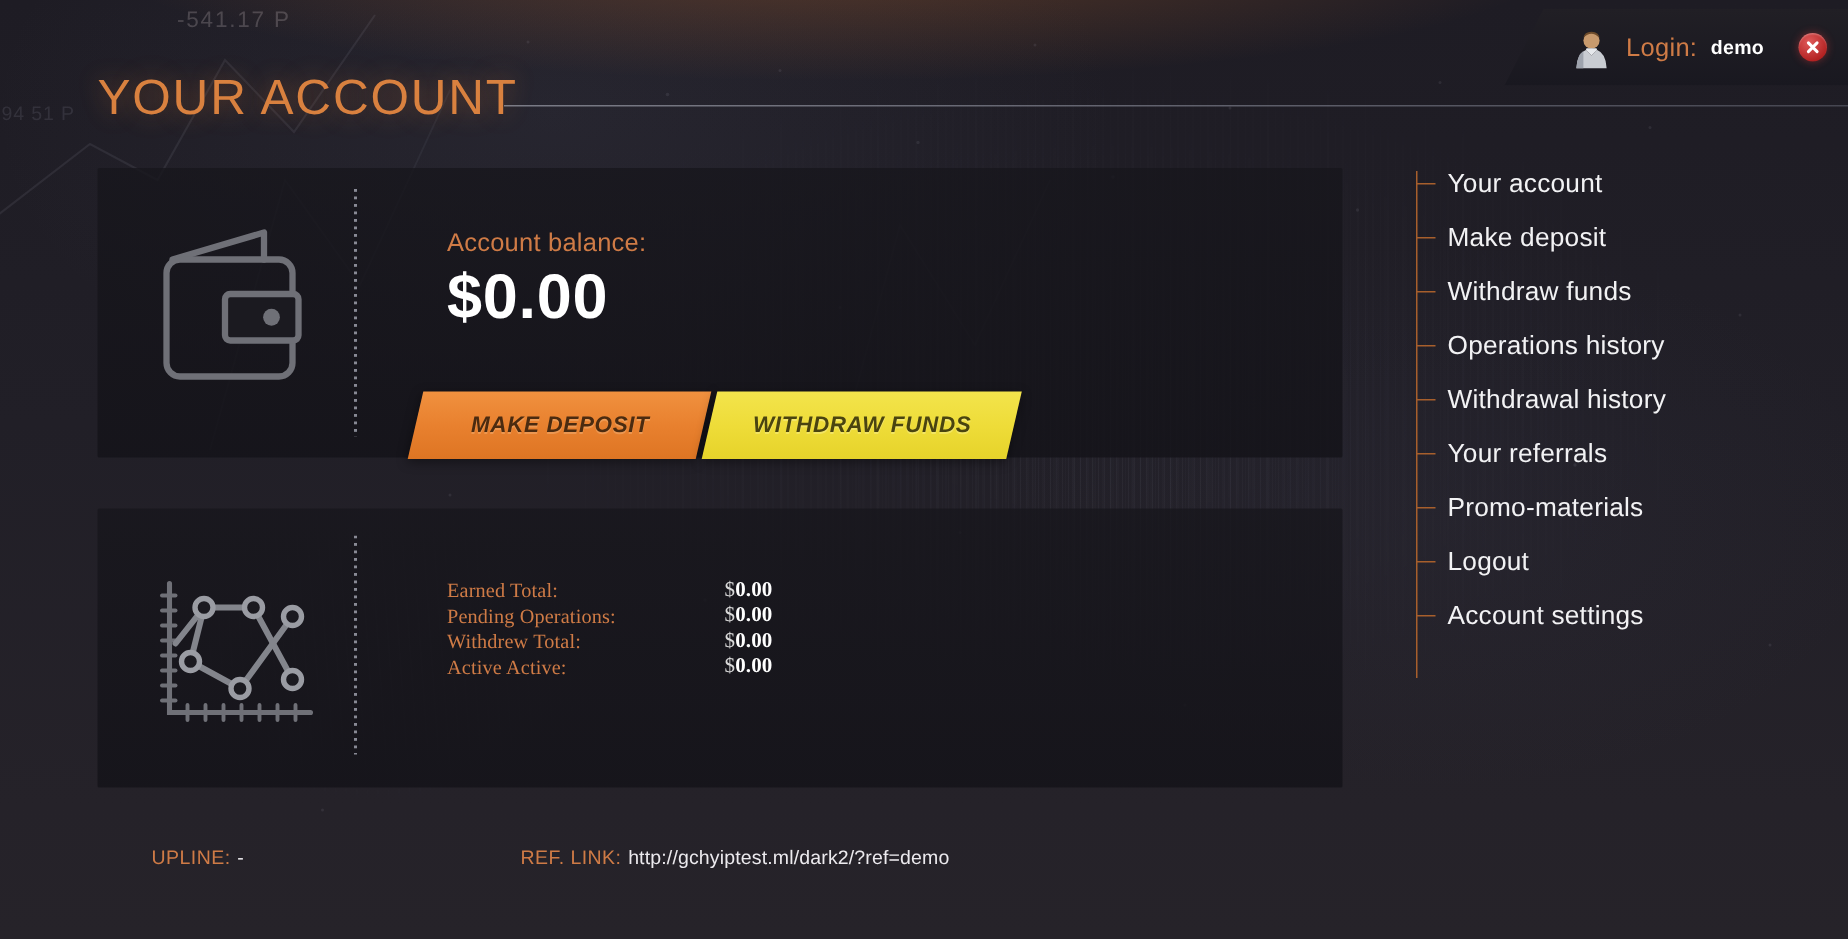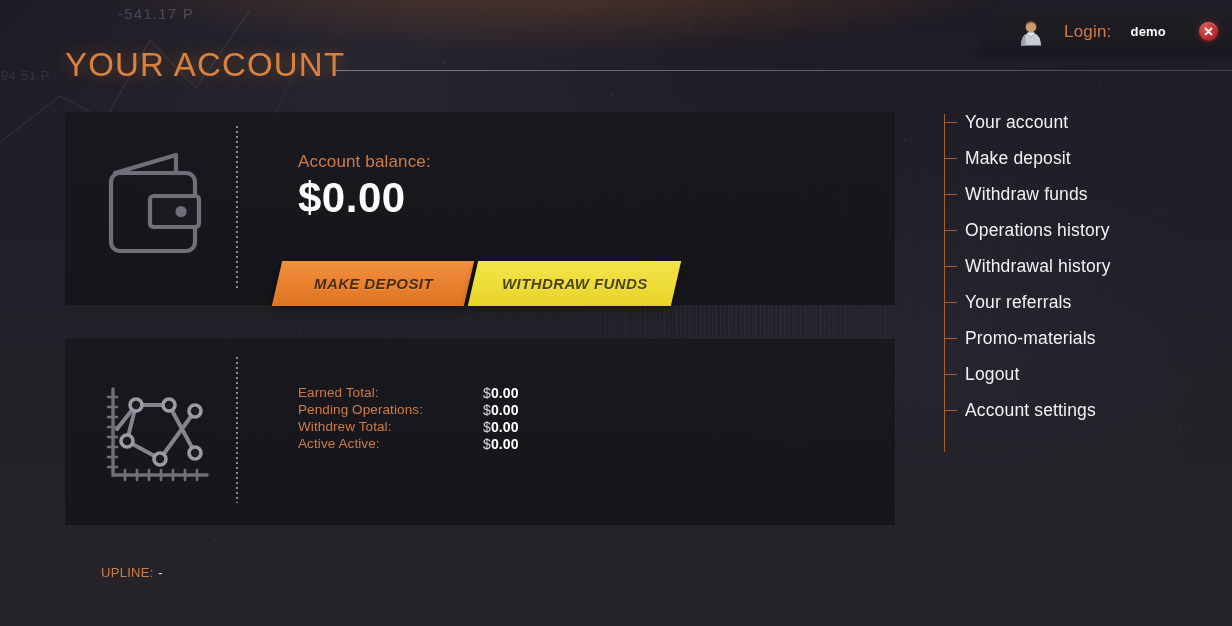--- a/index.html
+++ b/index.html
@@ -64,21 +64,21 @@
     position:absolute; left:-4px; top:68px;
     font-size:13px; letter-spacing:.6px;
     color:rgba(150,150,165,.17);
     pointer-events:none;
   }
 
   
   #login-badge{
     position:absolute; right:0; top:6px; height:51px;
     padding:0 14px 0 44px;
-    display:flex; align-items:center; gap:19px;
+    display:flex; align-items:center; gap:9px;
     background:linear-gradient(180deg,#211f25,#191820);
     clip-path: polygon(26px 0, 100% 0, 100% 100%, 0 100%);
     box-shadow:0 2px 9px rgba(0,0,0,.5);
   }
   #avatar{ width:28px; height:28px; position:relative; flex:none; }
   .login-label{ font-size:17px; color:#cf7b46; letter-spacing:.2px; }
   .login-user{ font-size:13px; color:#fff; font-weight:bold; letter-spacing:.2px; }
   #close-btn{
     width:19px; height:19px; border-radius:50%;
     background:radial-gradient(circle at 38% 32%, #e05a5a, #b32222 72%, #8d1a1a);
@@ -149,21 +149,21 @@
   #btn-deposit span{ color:#4b2b10; text-shadow:0 1px 0 rgba(255,228,190,.25); }
   #btn-withdraw{
     width:203px; margin-left:4px;
     background:linear-gradient(180deg,#f3e44c 0%,#eedc38 52%,#e6d32a 100%);
     box-shadow:0 2px 8px rgba(0,0,0,.42);
   }
   #btn-withdraw span{ color:#4a4410; text-shadow:0 1px 0 rgba(255,252,205,.3); }
 
   
   #stats-table{ position:absolute; left:233px; top:46px; }
-  .stat-row{ display:flex; align-items:flex-start; height:17px; }
+  .stat-row{ display:flex; align-items:center; height:17px;font-family:Liberation Serif, serif; }
   .stat-label{ width:185px; font-size:13.5px; color:#cf7b46; letter-spacing:.1px; }
   .stat-value{ font-size:14px; color:#fff; font-weight:bold; letter-spacing:.1px; }
   .stat-value .cur{ color:#d9d9d9; font-weight:normal; }
 
   
   #sidebar{ position:absolute; left:944px; top:104px; }
   #sidebar-rail{
     position:absolute; left:0; top:10px; width:1px; height:338px;
     background:#a75f2c;
   }
@@ -375,15 +375,19 @@
         <span class="tick"></span>
         <span class="label">Account settings</span>
       </div>
     </nav>
 
   <div id="footer">
     <div id="upline">
       <span class="f-key">UPLINE:</span>
       <span class="f-val">-</span>
     </div>
+    <div id="reflink">
+      <span class="f-key">REF. LINK:</span>
+      <span class="f-val">http://gchyiptest.ml/dark2/?ref=demo</span>
+    </div>
   </div>
 
 </div>
 
 </body></html>

